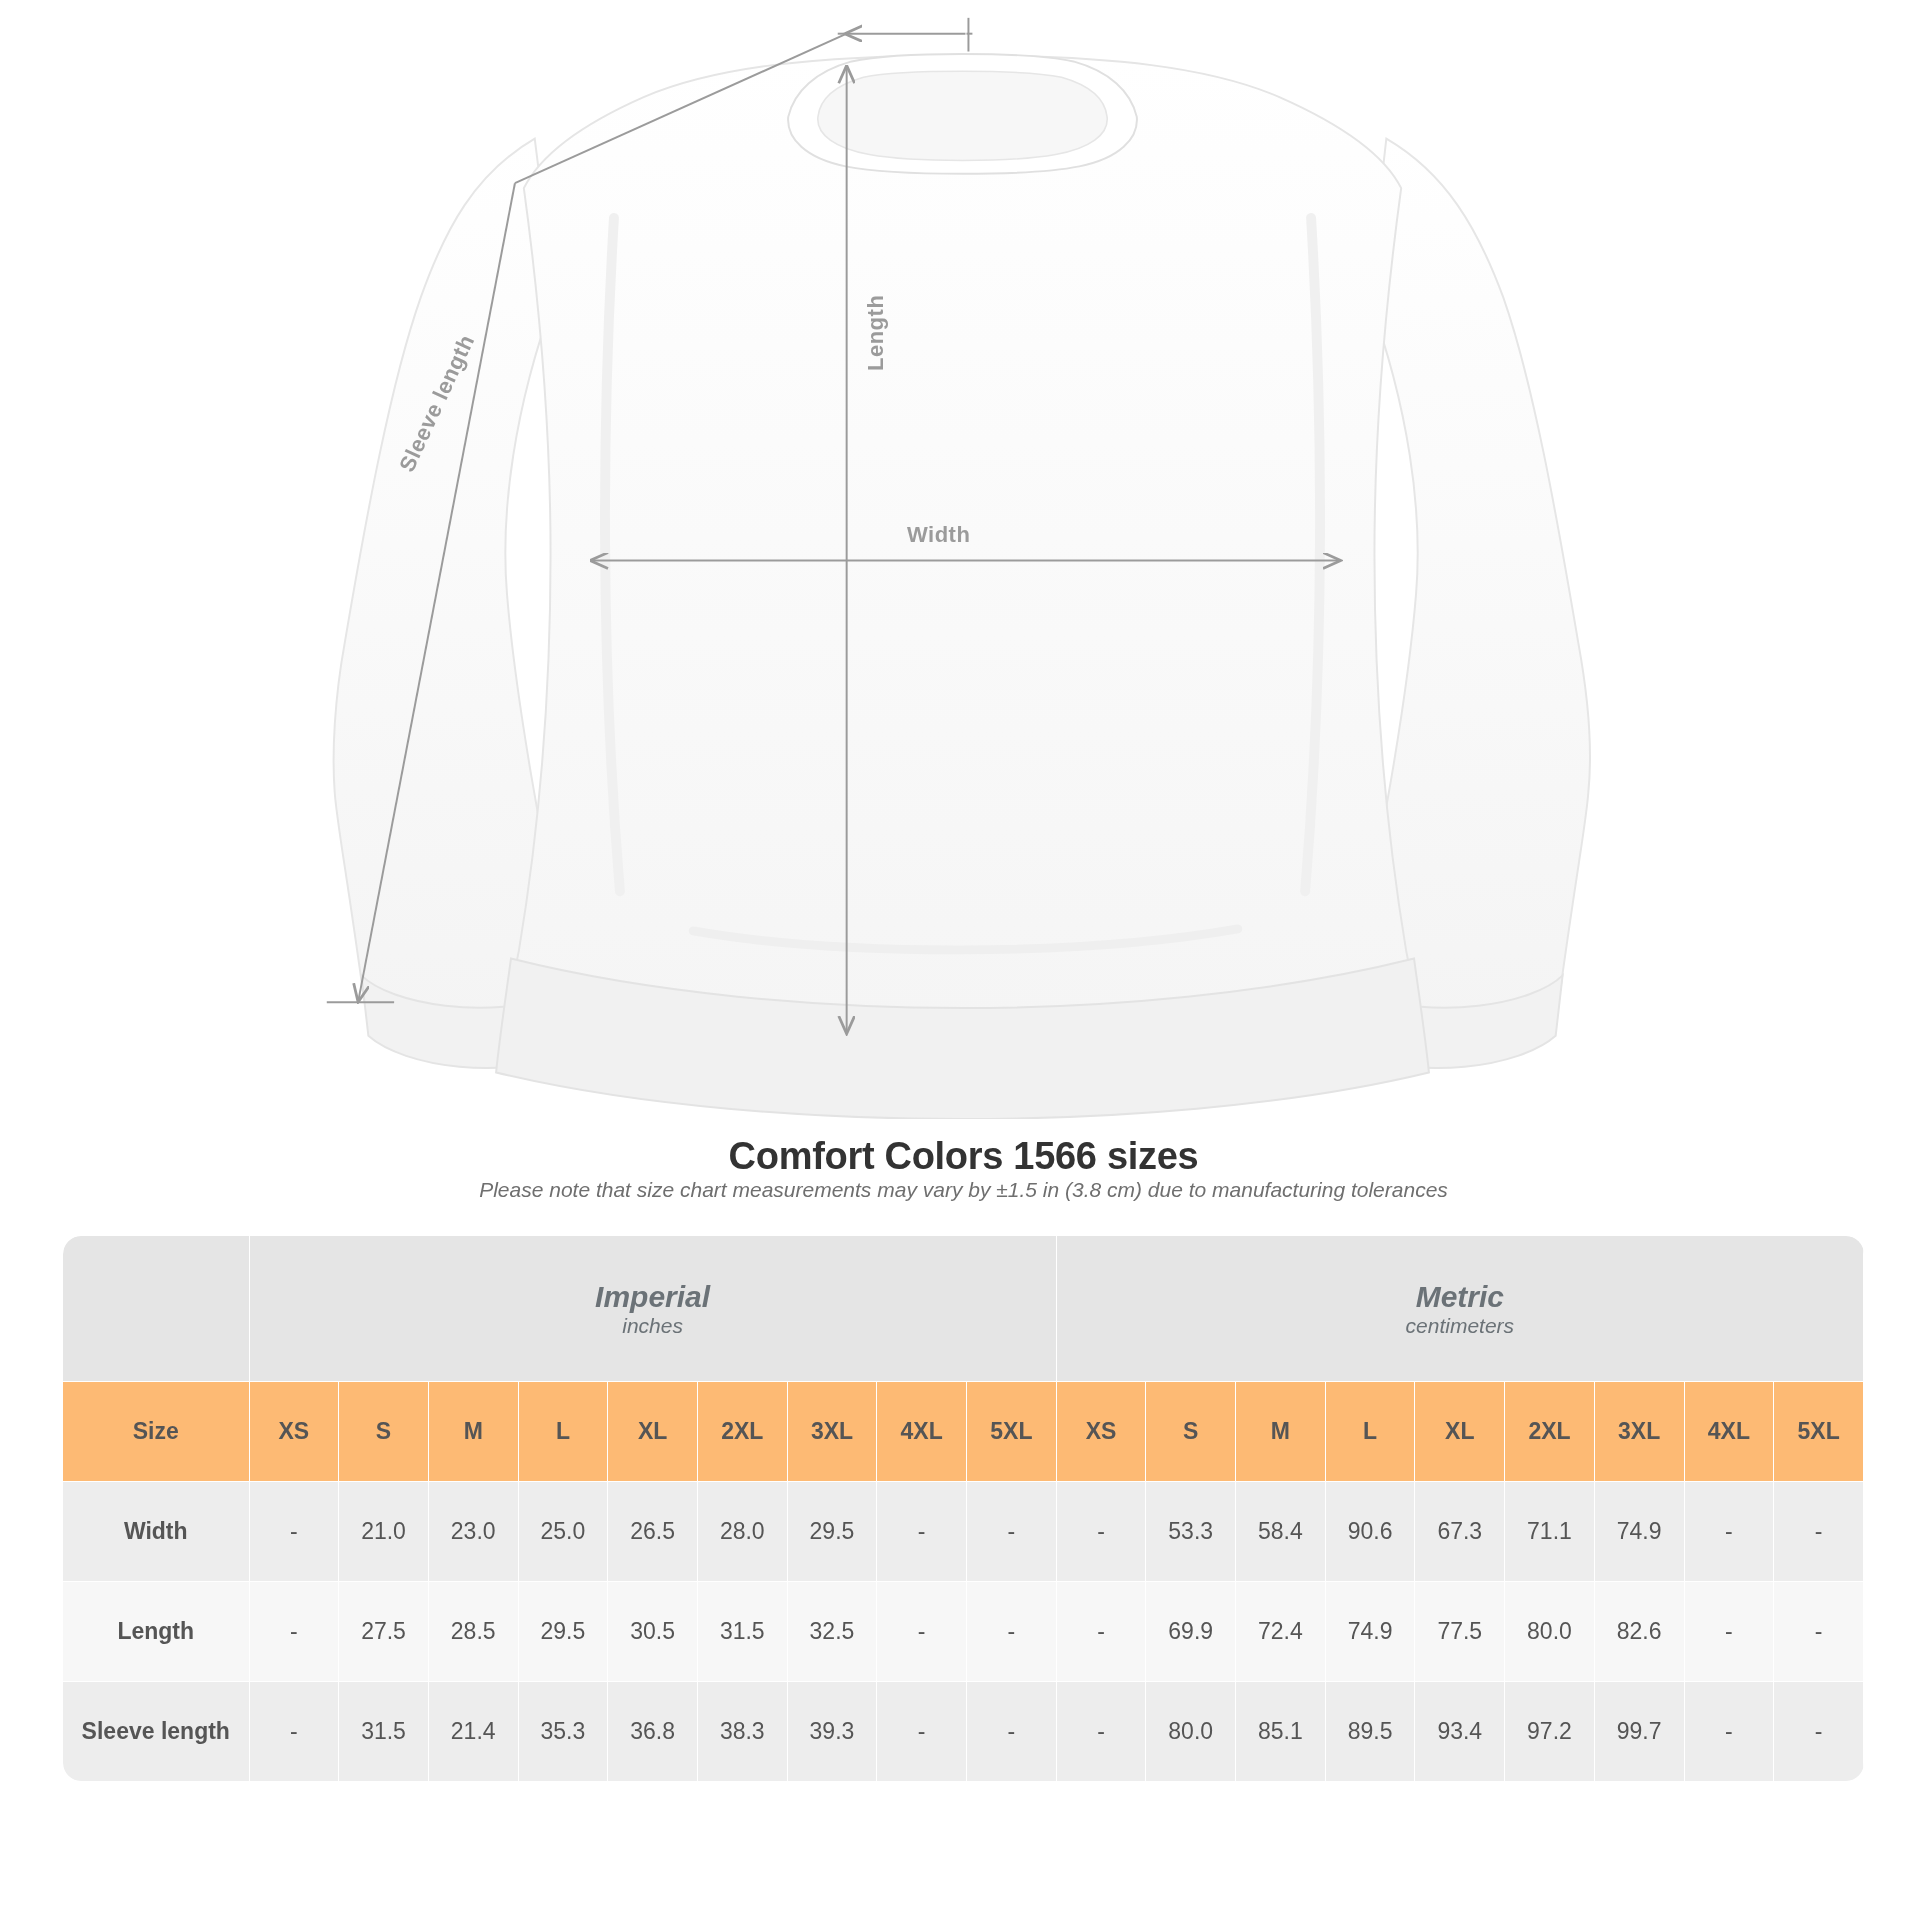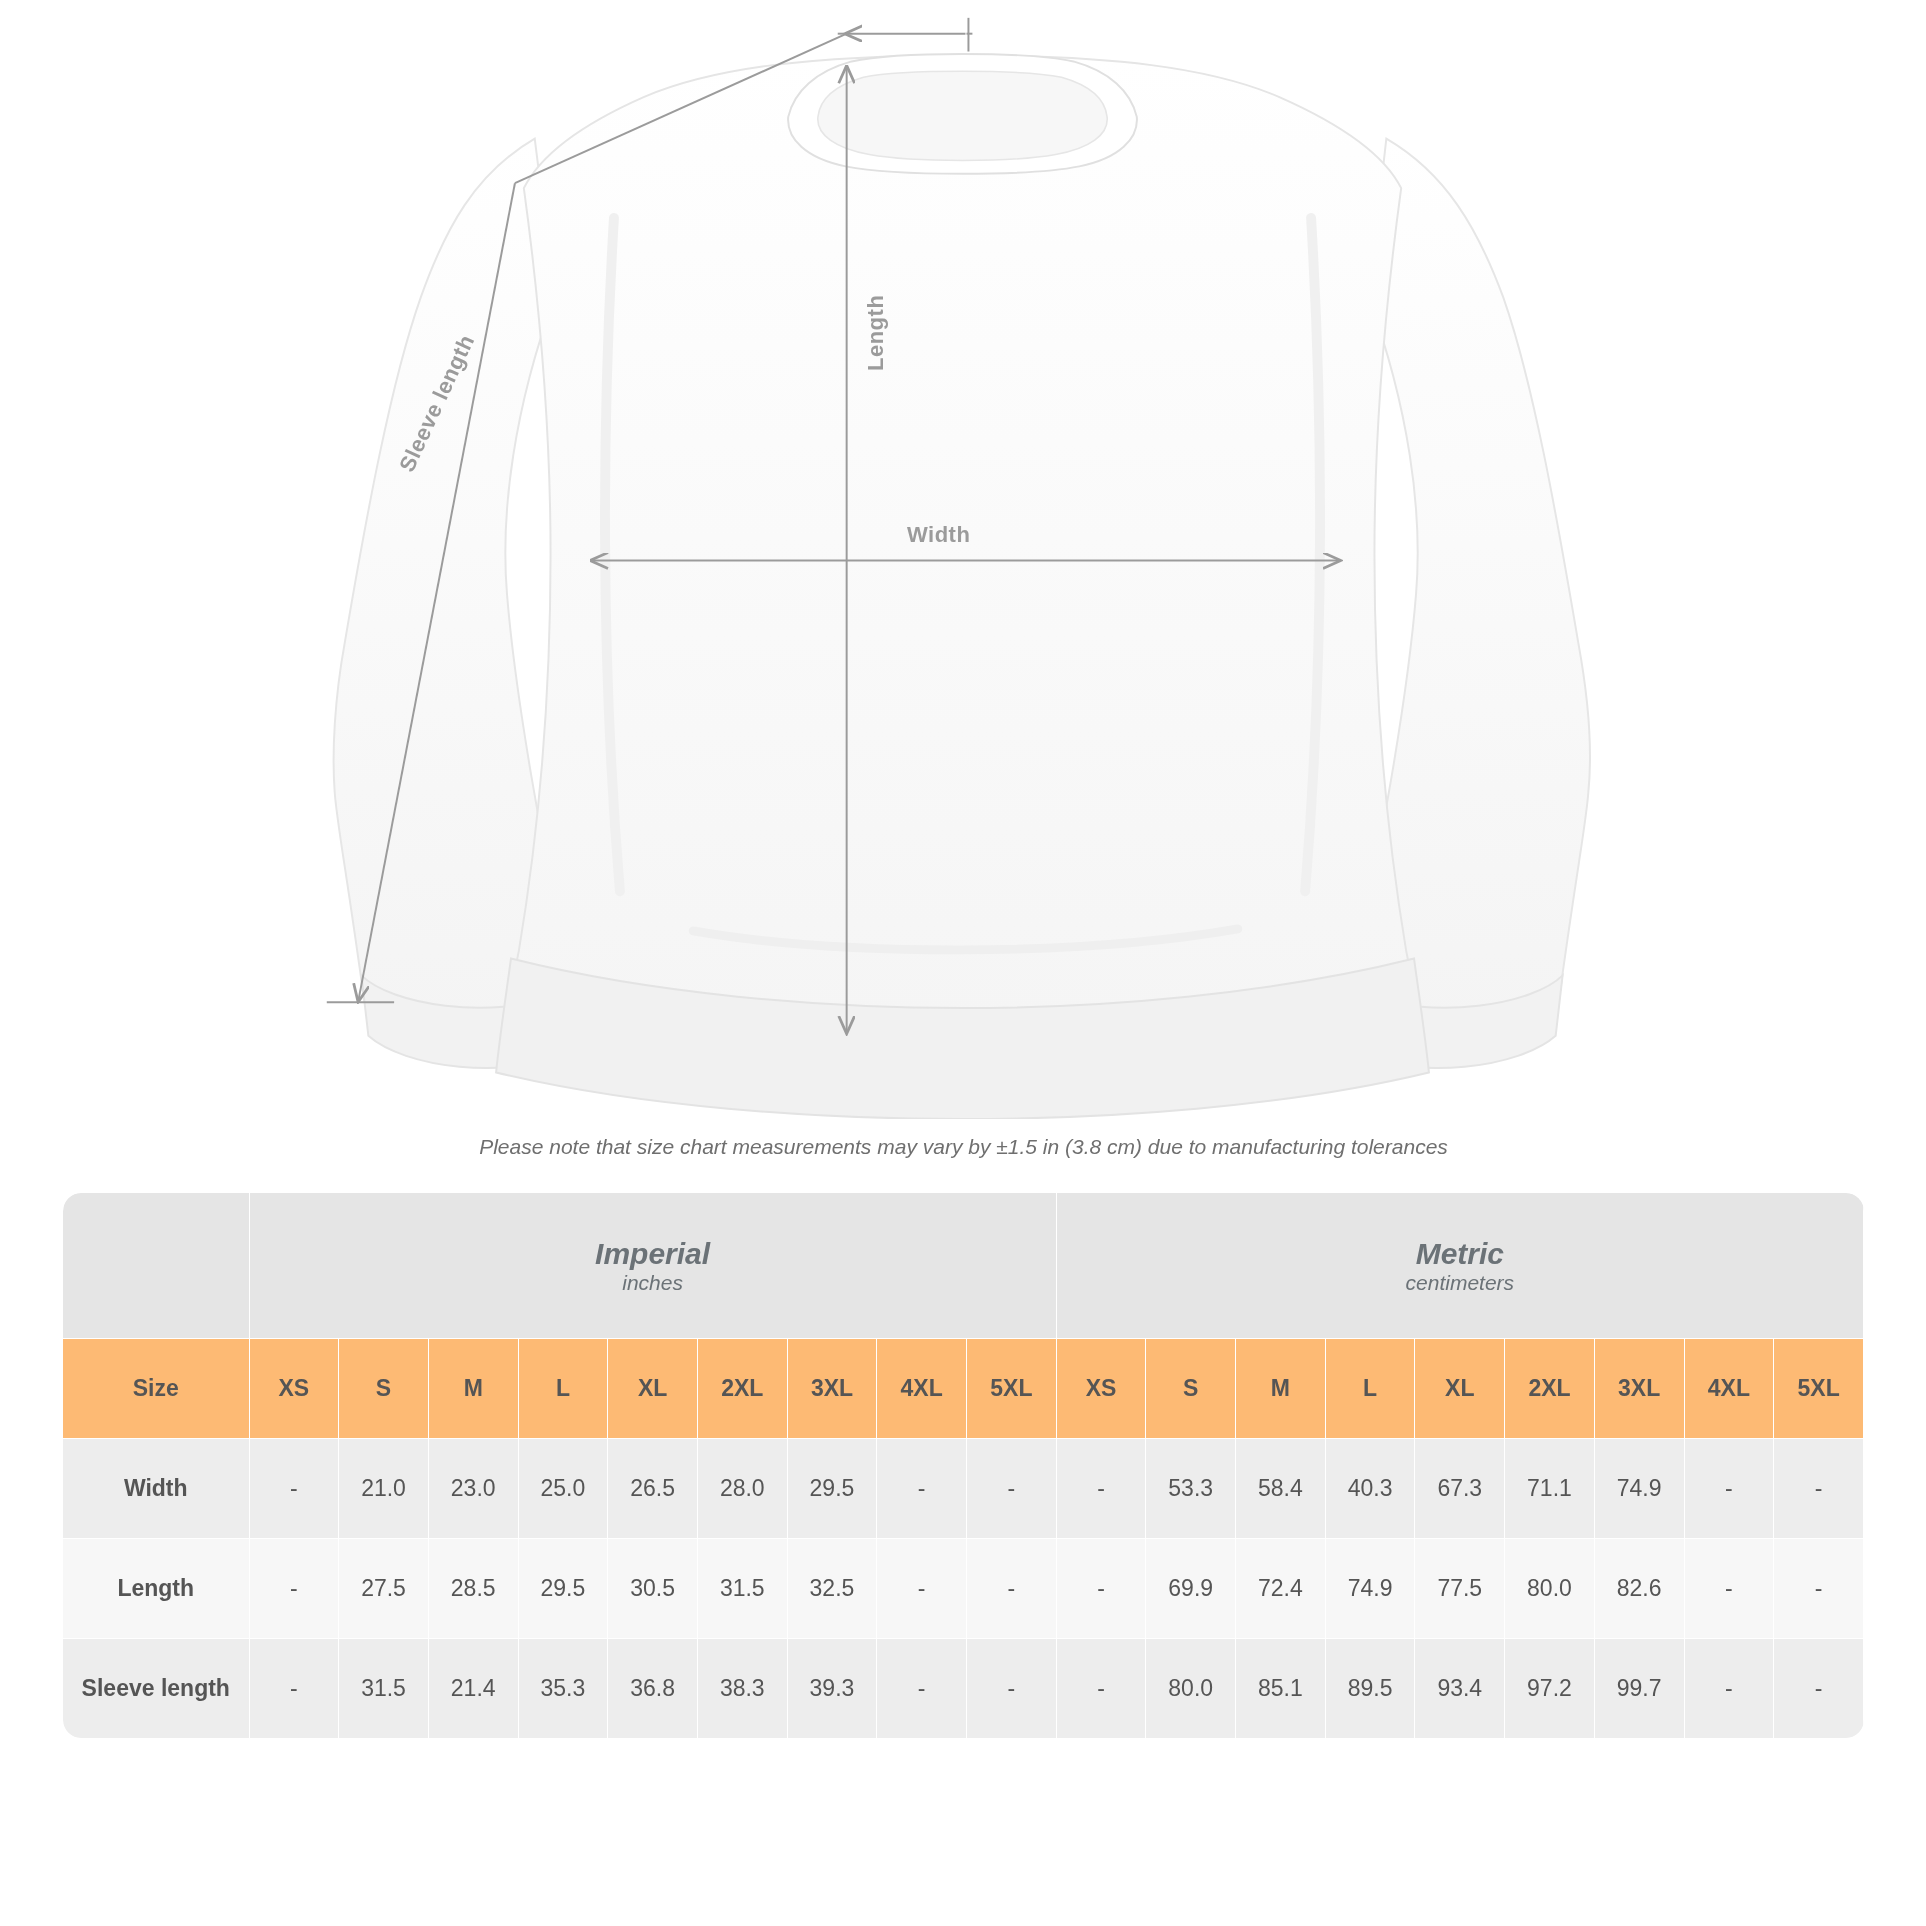--- a/index.html
+++ b/index.html
@@ -210,20 +210,21 @@
       <line x1="330" y1="1012" x2="398" y2="1012" stroke="#9b9b9b" stroke-width="2"></line>
     </g>
   </svg>
 
   <div class="dim-label length">Length</div>
   <div class="dim-label width">Width</div>
   <div class="dim-label sleeve">Sleeve length</div>
 </div>
 
 <div class="title-block">
+  <div class="chart-title">Comfort Colors 1566 sizes</div>
   <div class="chart-note">Please note that size chart measurements may vary by ±1.5 in (3.8 cm) due to manufacturing tolerances</div>
 </div>
 
 <div class="table-wrap">
   <table class="size-chart">
     <colgroup>
       <col style="width:186px">
       <col span="18">
     </colgroup>
     <tbody id="table-body">
@@ -266,21 +267,21 @@
           <td>23.0</td>
           <td>25.0</td>
           <td>26.5</td>
           <td>28.0</td>
           <td>29.5</td>
           <td>-</td>
           <td>-</td>
           <td>-</td>
           <td>53.3</td>
           <td>58.4</td>
-          <td>40.3</td>
+          <td>90.6</td>
           <td>67.3</td>
           <td>71.1</td>
           <td>74.9</td>
           <td>-</td>
           <td class="lastcol">-</td>
         </tr>
         <tr class="data-row">
           <td class="rowlabel">Length</td>
           <td>-</td>
           <td>27.5</td>

